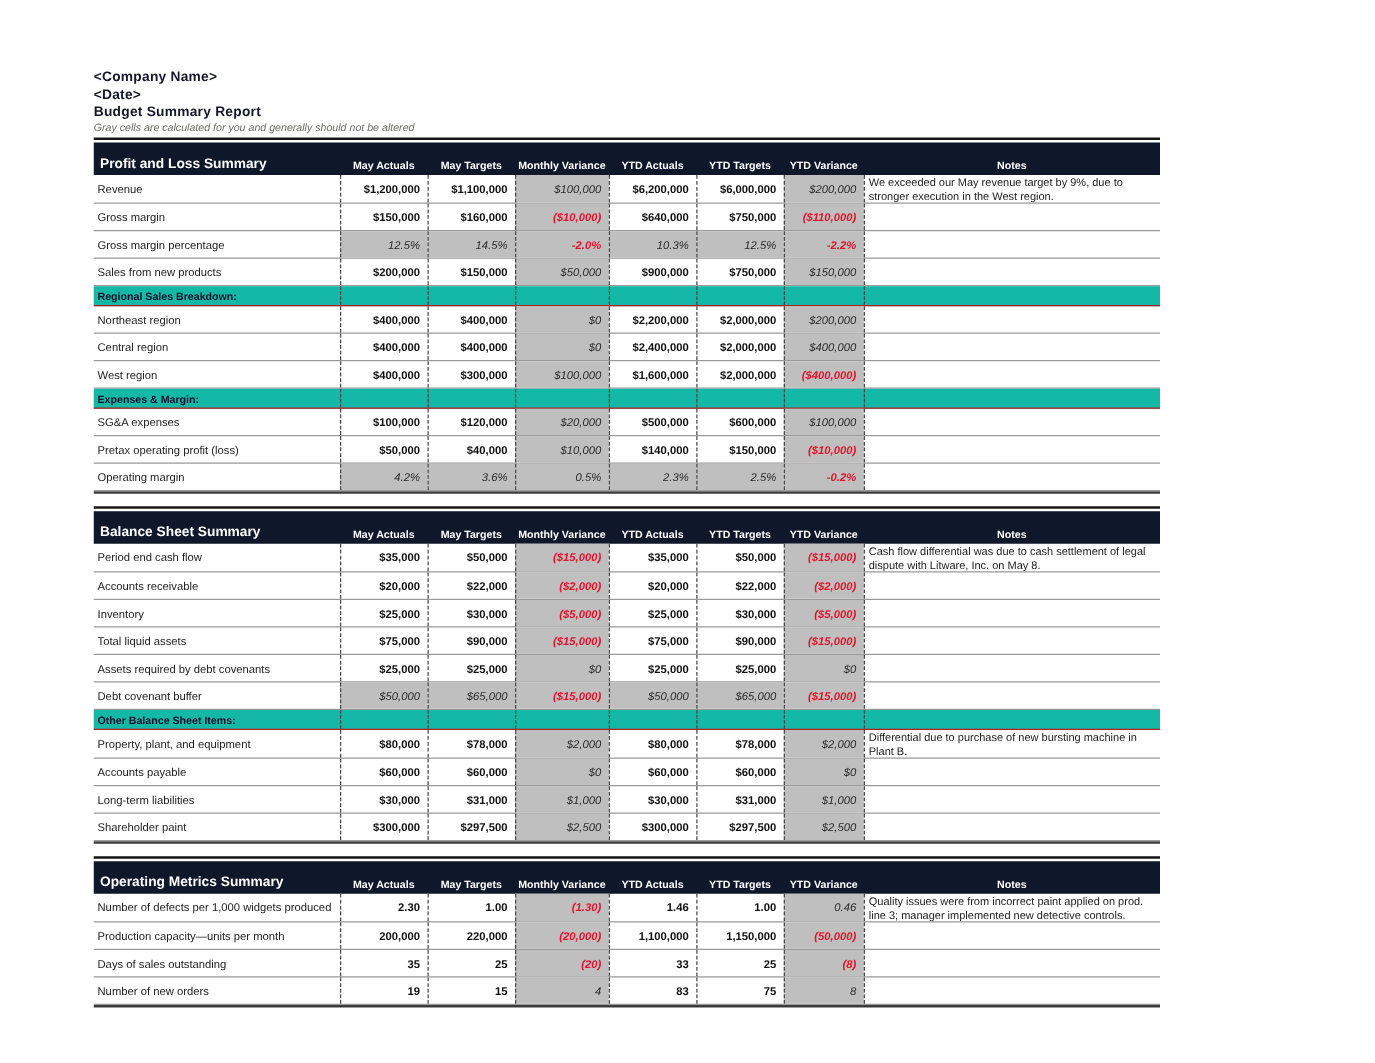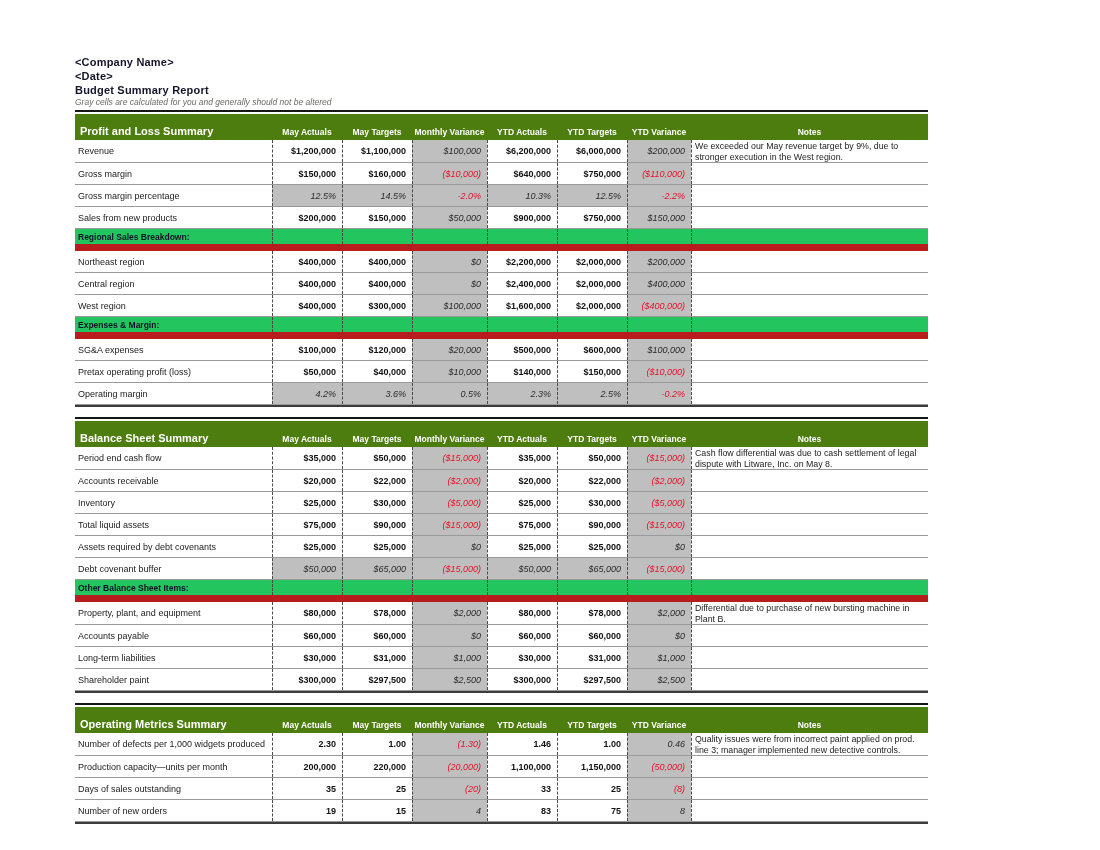--- a/index.html
+++ b/index.html
@@ -6,34 +6,34 @@
   body{width:1100px;height:850px;position:relative;font-family:"Liberation Sans",sans-serif;color:#111;}
   .page{position:absolute;left:75px;top:55px;width:853px;}
 
   .doc-header .h-line{font-size:11px;font-weight:bold;color:#15152b;line-height:14px;letter-spacing:.2px;}
   .gray-note{font-size:8.5px;font-style:italic;color:#6b6b66;line-height:10px;}
 
   .tbl{margin-top:3px;border-top:2px solid #161616;padding-top:2px;border-bottom:2px solid #3c3c3c;}
   .tbl + .tbl{margin-top:10px;}
 
   .row{display:grid;grid-template-columns:197px 70px 70px 75px 70px 70px 64px 237px;}
-  .row.hdr{background:#4d7c0f;min-height:26px;}
+  .row.hdr{background:#0f172a;min-height:26px;}
   .row.data{min-height:21px;border-bottom:1px solid #9a9a9a;}
-  .row.sec{min-height:15px;border-bottom:7px solid #b91c1c;background:#22c55e;}
+  .row.sec{min-height:15px;border-bottom:1px solid #b91c1c;background:#14b8a6;}
 
   .cell{display:flex;align-items:center;overflow:hidden;}
   .hdr .cell{color:#ffffff;font-weight:bold;align-items:flex-end;padding-bottom:3px;}
   .cell.title{font-size:11px;padding-left:5px;align-items:flex-end;}
   .cell.chdr{font-size:8.5px;justify-content:center;text-align:left;line-height:9px;padding:0 2px 3px 2px;}
 
   .cell.lbl{font-size:9px;color:#222;padding-left:3px;}
   .cell.seclbl{font-size:8.5px;font-weight:bold;color:#10102a;padding-left:3px;}
   .cell.val{font-size:9px;font-weight:bold;justify-content:flex-end;padding-right:6px;}
   .cell.calc{background:#bfbfbf;font-weight:normal;font-style:italic;color:#2a2a2a;}
-  .cell.neg{color:#e8112a;font-style:italic;font-weight:normal;}
+  .cell.neg{color:#e8112a;font-style:italic;font-weight:bold;}
   .cell.note{font-size:8.8px;line-height:10.5px;color:#1c1c1c;align-items:flex-start;padding:1px 3px 0 3px;display:block;}
   .vline{border-left:1px dashed #4a4a4a;}
   .sec .vline{border-left:1px dashed #4a4a4a;}
 </style>
 </head>
 <body>
 
 <div class="page">
   <div class="doc-header">
     <div class="h-line">&lt;Company Name&gt;</div>

